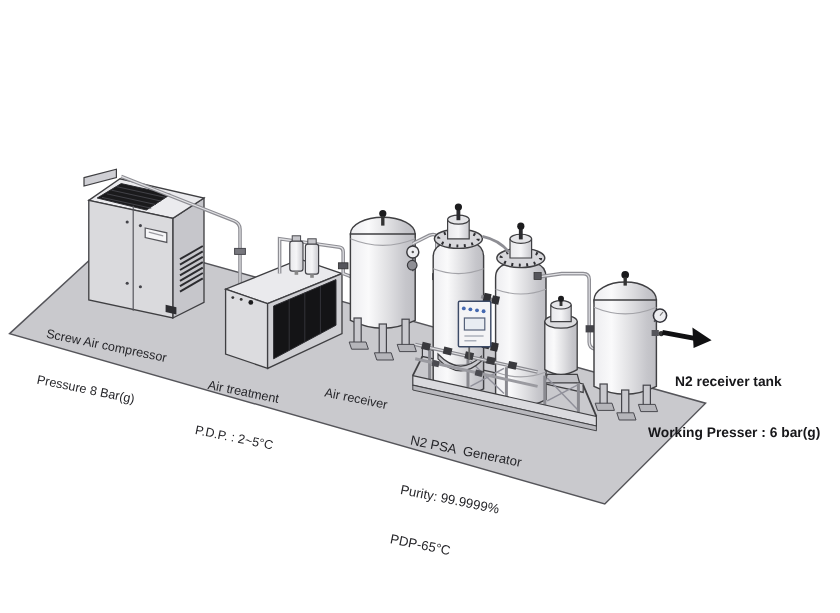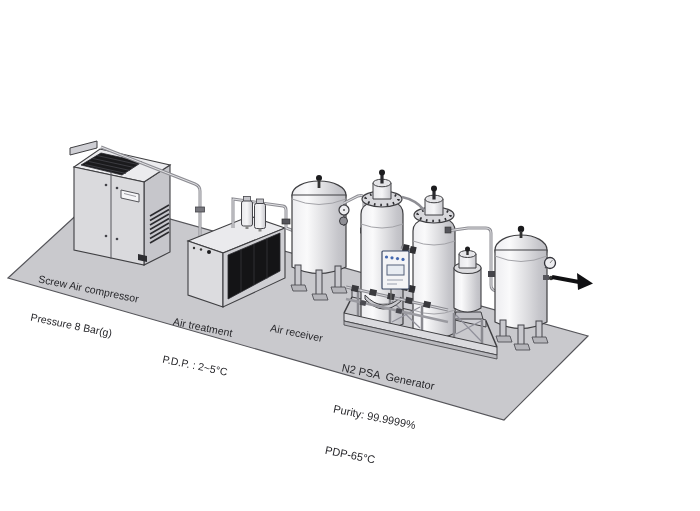--- a/index.html
+++ b/index.html
@@ -275,14 +275,18 @@
 <div class="lbl lbl-rot lbl-sm" style="left:277px;top:296px;">
   <div>Air receiver</div>
 </div>
 
 <div class="lbl lbl-rot lbl-md" style="left:349px;top:333px;">
   <div>N2 PSA  Generator</div>
   <div>Purity: 99.9999%</div>
   <div>PDP-65°C</div>
 </div>
 
+<div class="lbl lbl-bold" style="left:540px;top:284px;width:134px;">
+  <div>N2 receiver tank</div>
+  <div>Working Presser : 6 bar(g)</div>
+</div>
 
 </div>
 
 </body></html>

